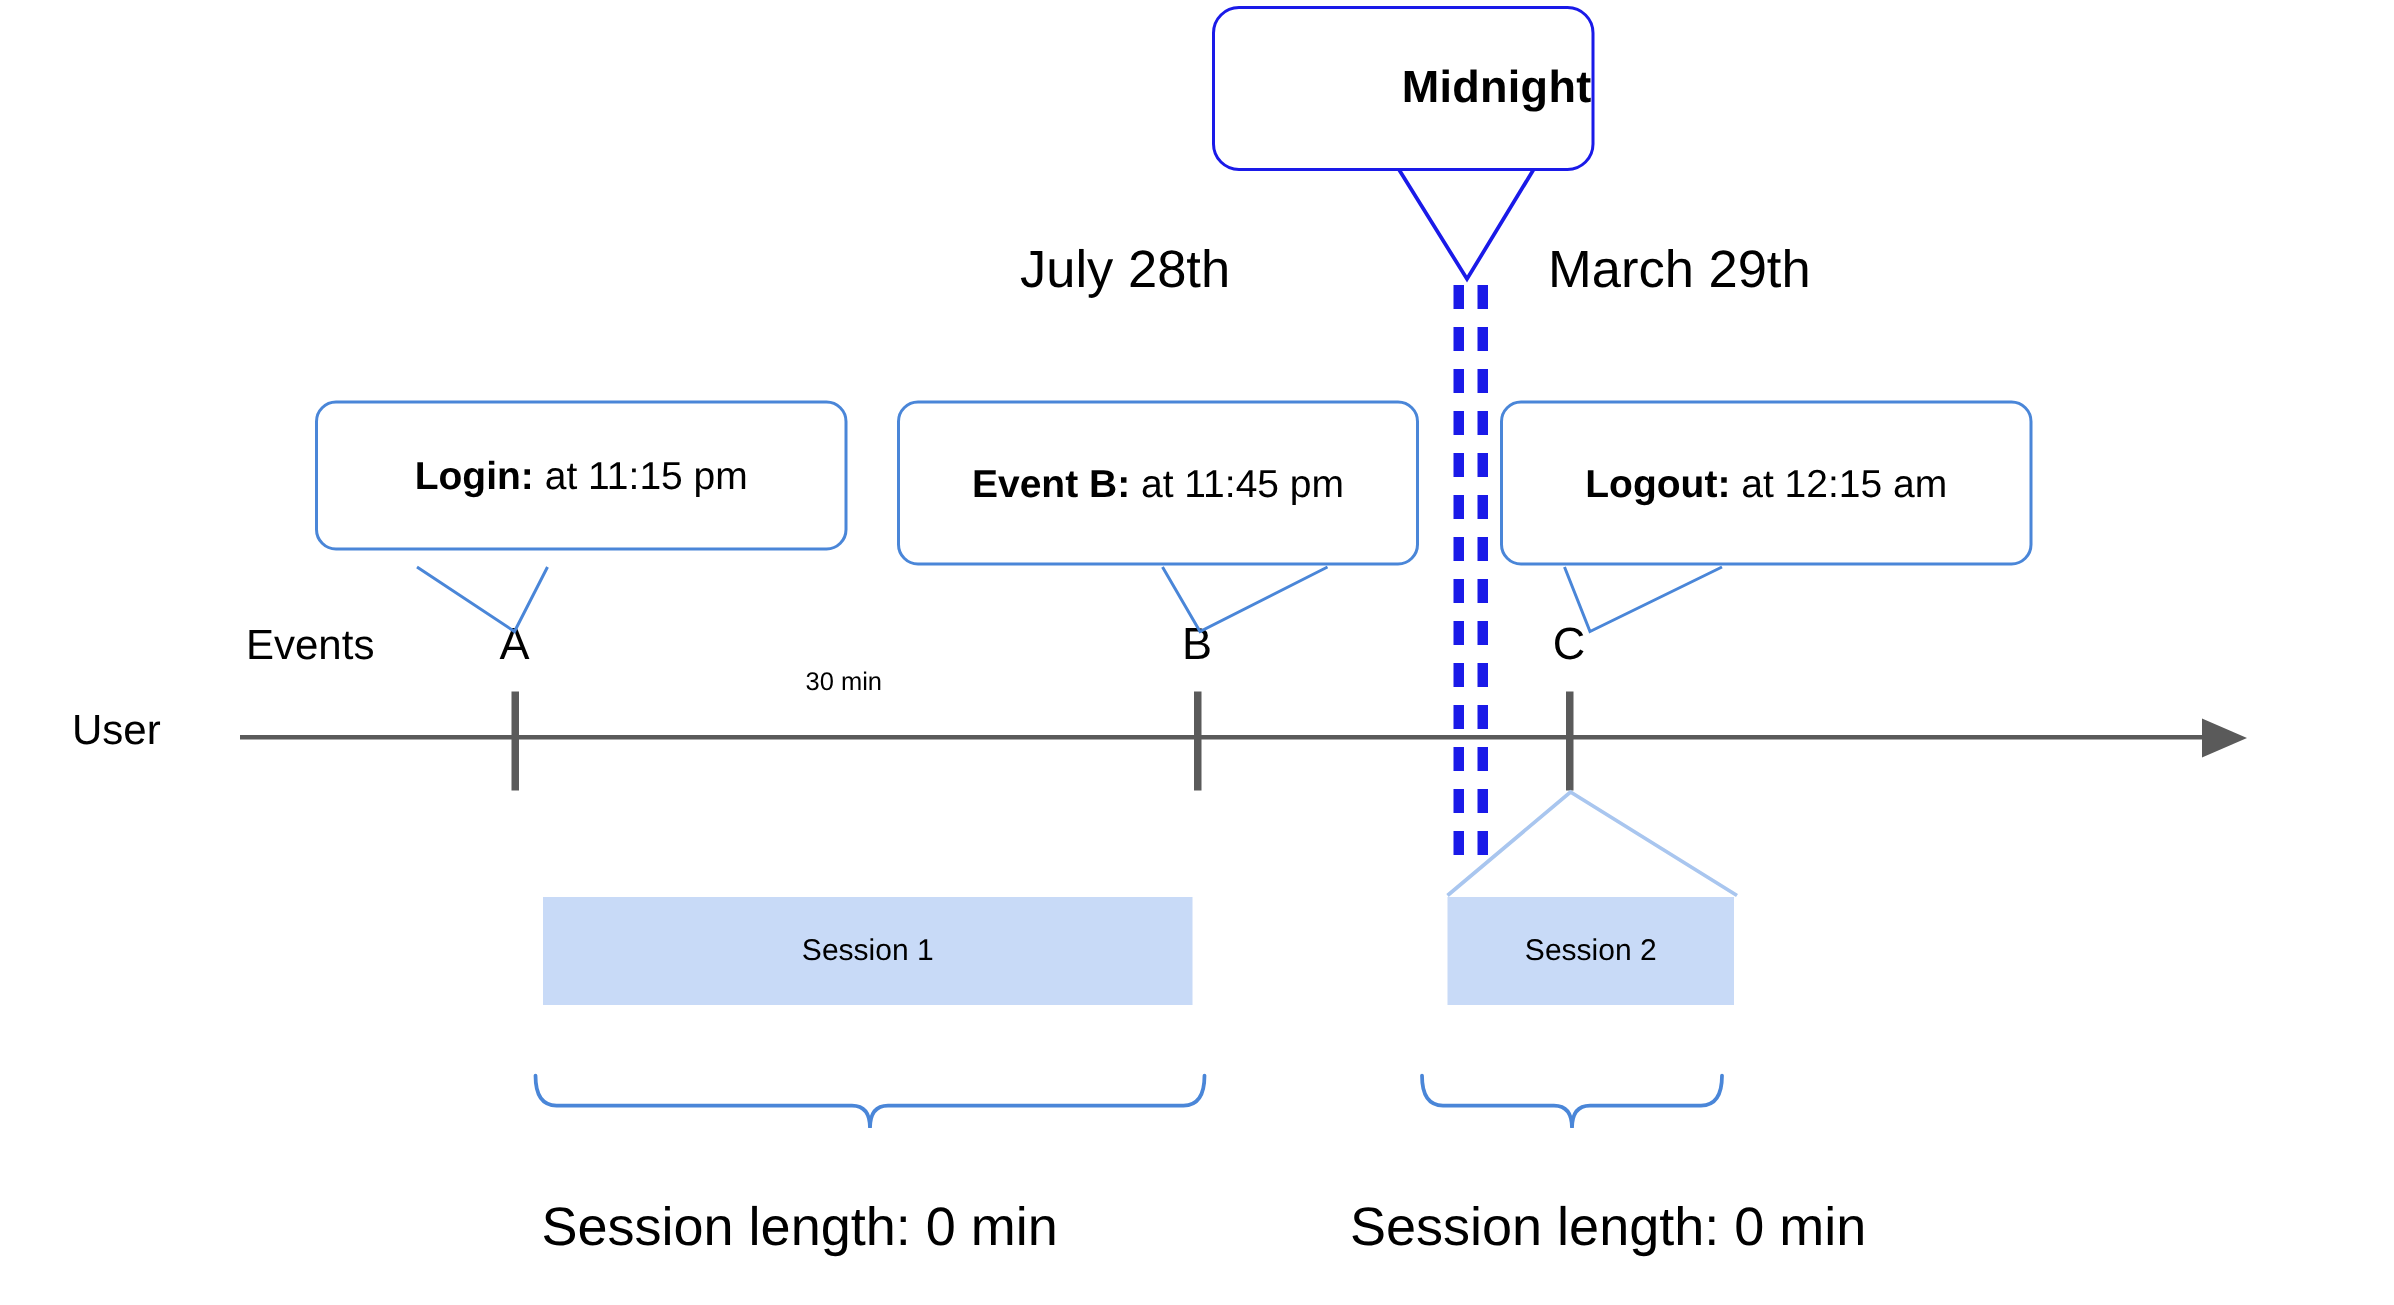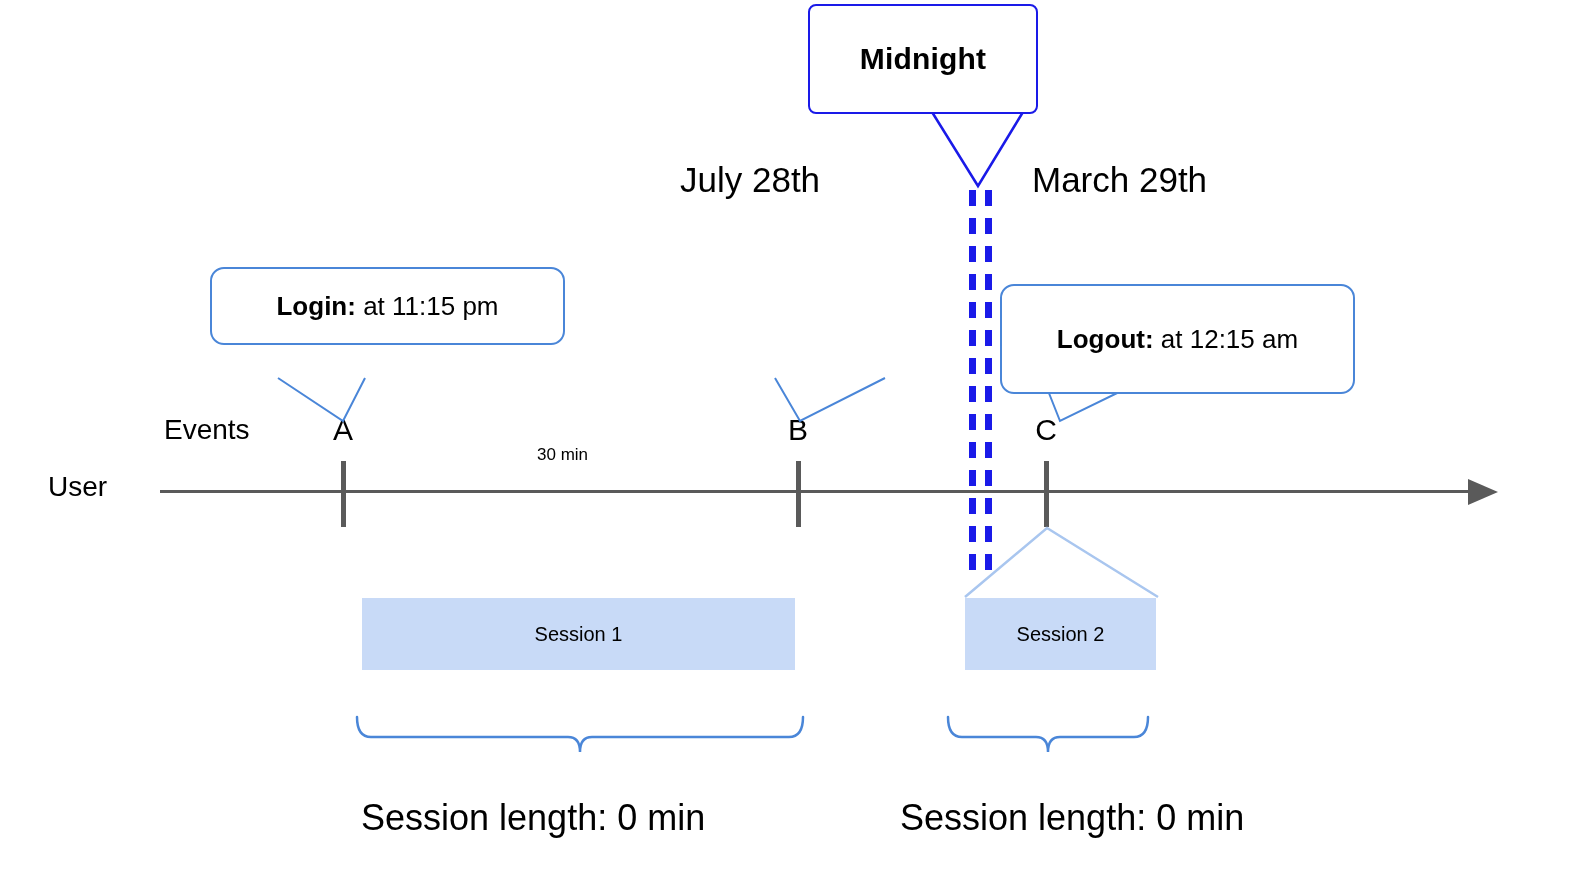--- a/index.html
+++ b/index.html
@@ -17,29 +17,29 @@
     height: 870px;
     background: #ffffff;
     overflow: hidden;
   }
   .abs { position: absolute; }
 
   
   .midnight-box {
     left: 808px;
     top: 4px;
-    width: 230px;
+    width: 255px;
     height: 110px;
     border: 2.5px solid #1a1ae8;
-    border-radius: 8px;
+    border-radius: 18px;
     background: #ffffff;
     box-sizing: border-box;
     display: flex;
     align-items: center;
-    justify-content: center;
+    justify-content: flex-end;
     z-index: 6;
   }
   .midnight-label {
     font-size: 30px;
     font-weight: bold;
     color: #000000;
     letter-spacing: .2px;
   }
 
   
@@ -187,26 +187,29 @@
   <div class="abs midnight-box">
     <span class="midnight-label">Midnight</span>
   </div>
 
   <div class="abs midnight-dash" style="left:969px;"></div>
   <div class="abs midnight-dash" style="left:985px;"></div>
 
   <div class="abs date-label" style="left:680px; top:160px;">July 28th</div>
   <div class="abs date-label" style="left:1032px; top:160px;">March 29th</div>
 
-  <div class="abs bubble" style="left:210px; top:267px; width:355px; height:78px;">
+  <div class="abs bubble" style="left:210px; top:267px; width:355px; height:100px;">
     <span class="bubble-text"><b>Login:</b><span> at 11:15 pm</span></span>
   </div>
 
-
-  <div class="abs bubble" style="left:1000px; top:267px; width:355px; height:110px;margin-top:17px;">
+  <div class="abs bubble" style="left:598px; top:267px; width:348px; height:110px;">
+    <span class="bubble-text"><b>Event B:</b><span> at 11:45 pm</span></span>
+  </div>
+
+  <div class="abs bubble" style="left:1000px; top:267px; width:355px; height:110px;">
     <span class="bubble-text"><b>Logout:</b><span> at 12:15 am</span></span>
   </div>
 
   <div class="abs row-label-events">Events</div>
   <div class="abs row-label-user">User</div>
 
   <div class="abs axis-line"></div>
   <div class="abs axis-arrow"></div>
 
   <div class="abs tick" style="left:341px;"></div>

